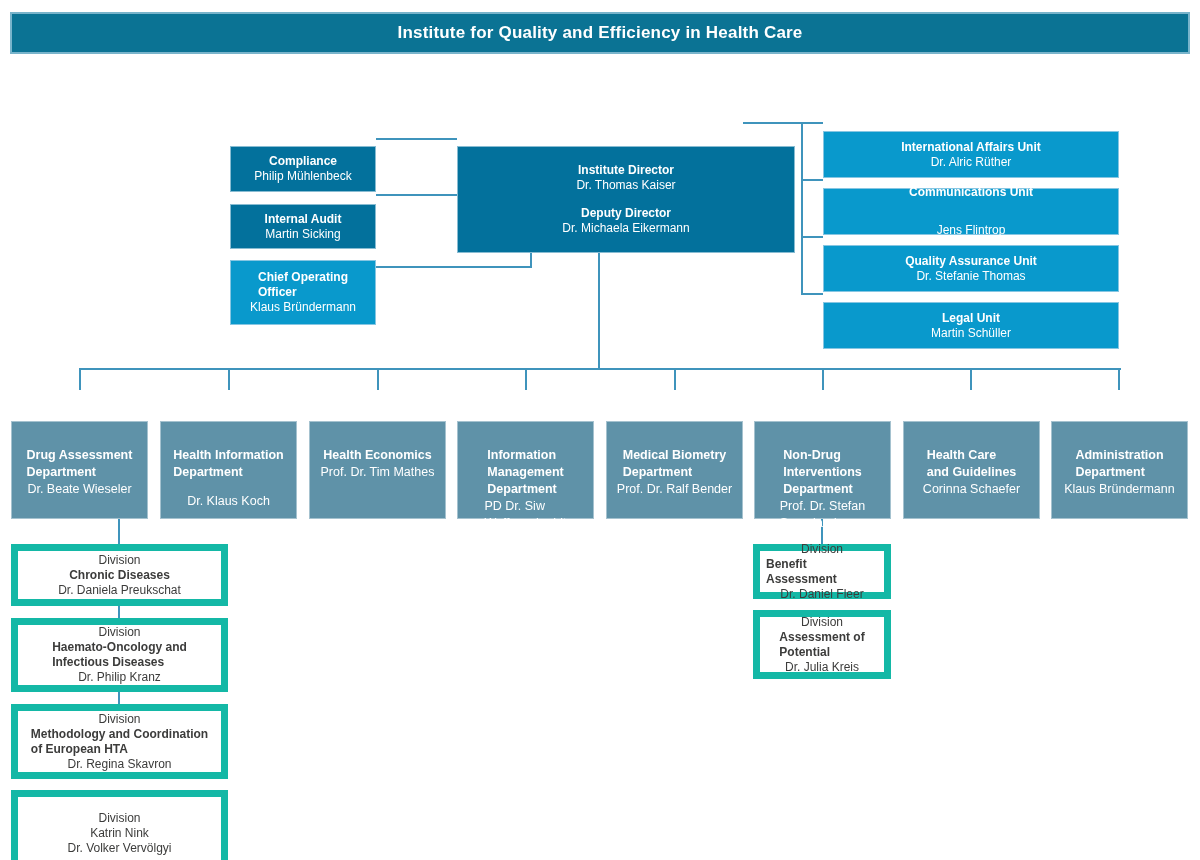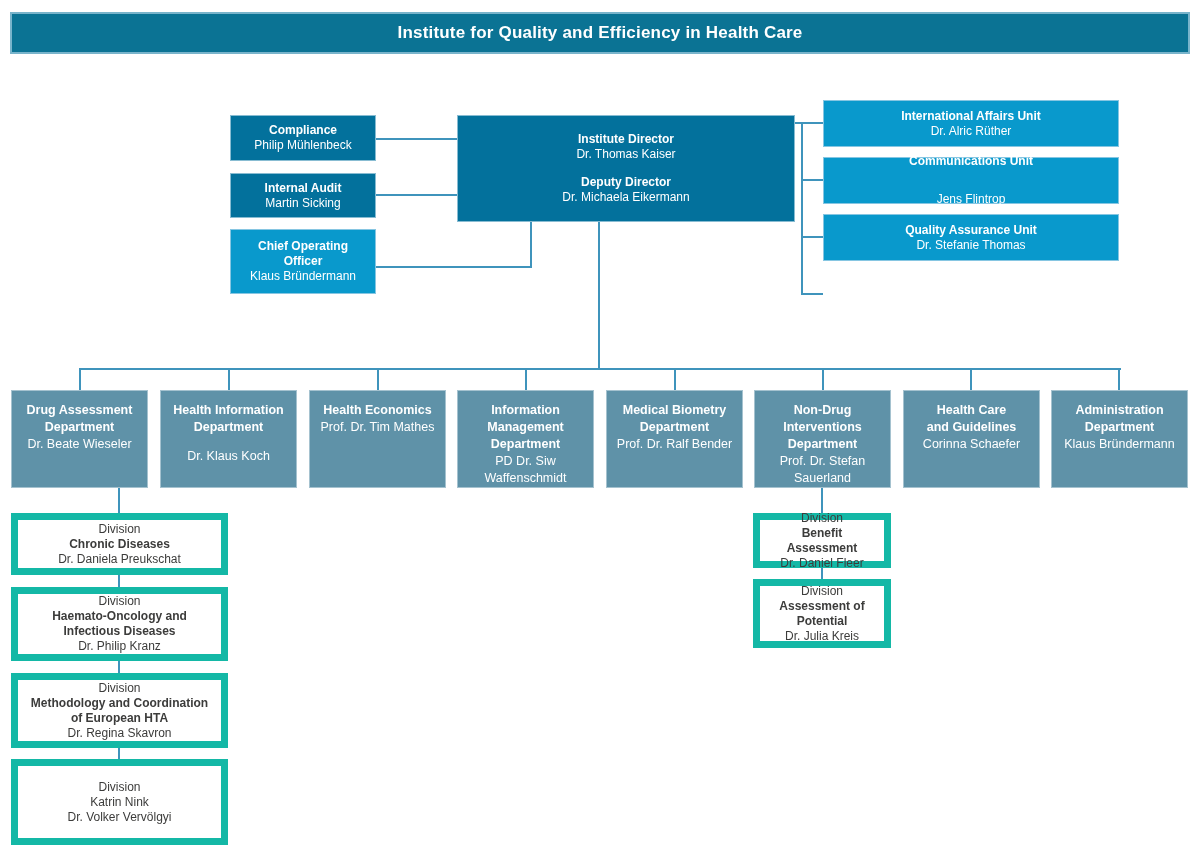--- a/index.html
+++ b/index.html
@@ -10,26 +10,27 @@
   }
   .banner{
     position:absolute;left:10px;top:12px;width:1180px;height:42px;
     background:#0b7394;border:2px solid #79b4cb;box-sizing:border-box;
     display:flex;align-items:center;justify-content:center;
   }
   .banner .t{color:#ffffff;font-size:17px;font-weight:bold;letter-spacing:.2px;}
   .box{
     position:absolute;box-sizing:border-box;z-index:2;
     display:flex;flex-direction:column;align-items:center;justify-content:center;
-    text-align:center;color:#ffffff;font-size:12px;line-height:15px;
+    color:#ffffff;font-size:12px;line-height:15px;
     padding:4px 6px;
+    margin-top:31px;
   }
   .dark{background:#03719c;border:1px solid #88bcd2;}
   .cyan{background:#0999cc;border:1px solid #86c6e2;}
-  .slate{background:#5f92a8;border:1px solid #a5c2cf;justify-content:flex-start;padding-top:11px;line-height:17px;font-size:12.5px;}
+  .slate{background:#5f92a8;border:1px solid #a5c2cf;justify-content:flex-start;padding-top:25px;line-height:17px;font-size:12.5px;}
   .white{background:#ffffff;border:7px solid #14b8a6;color:#3c3c3b;line-height:15px;}
   .b{font-weight:bold;white-space:pre-line;}
   .r{font-weight:normal;white-space:pre-line;}
   .gap8{height:13px;}
   .line{position:absolute;background:#3f94bc;z-index:1;}
   
   .bx-director{left:457px;top:115px;width:338px;height:107px;}
   .bx-compliance{left:230px;top:115px;width:146px;height:46px;}
   .bx-audit{left:230px;top:173px;width:146px;height:45px;}
   .bx-coo{left:230px;top:229px;width:146px;height:65px;}
@@ -110,20 +111,24 @@
     <span class="r">Dr. Alric Rüther</span>
   </div>
   <div class="box cyan bx-u1">
     <span class="b">Communications Unit</span>
     <span class="r">Jens Flintrop</span>
   </div>
   <div class="box cyan bx-u2">
     <span class="b">Quality Assurance Unit</span>
     <span class="r">Dr. Stefanie Thomas</span>
   </div>
+  <div class="box cyan bx-u3">
+    <span class="b">Legal Unit</span>
+    <span class="r">Martin Schüller</span>
+  </div>
 
   <div class="box slate bx-d0">
     <span class="b">Drug Assessment
 Department</span>
     <span class="r">Dr. Beate Wieseler</span>
   </div>
   <div class="box slate bx-d1">
     <span class="b">Health Information
 Department</span>
     <span class="r">Dr. Klaus Koch</span>

